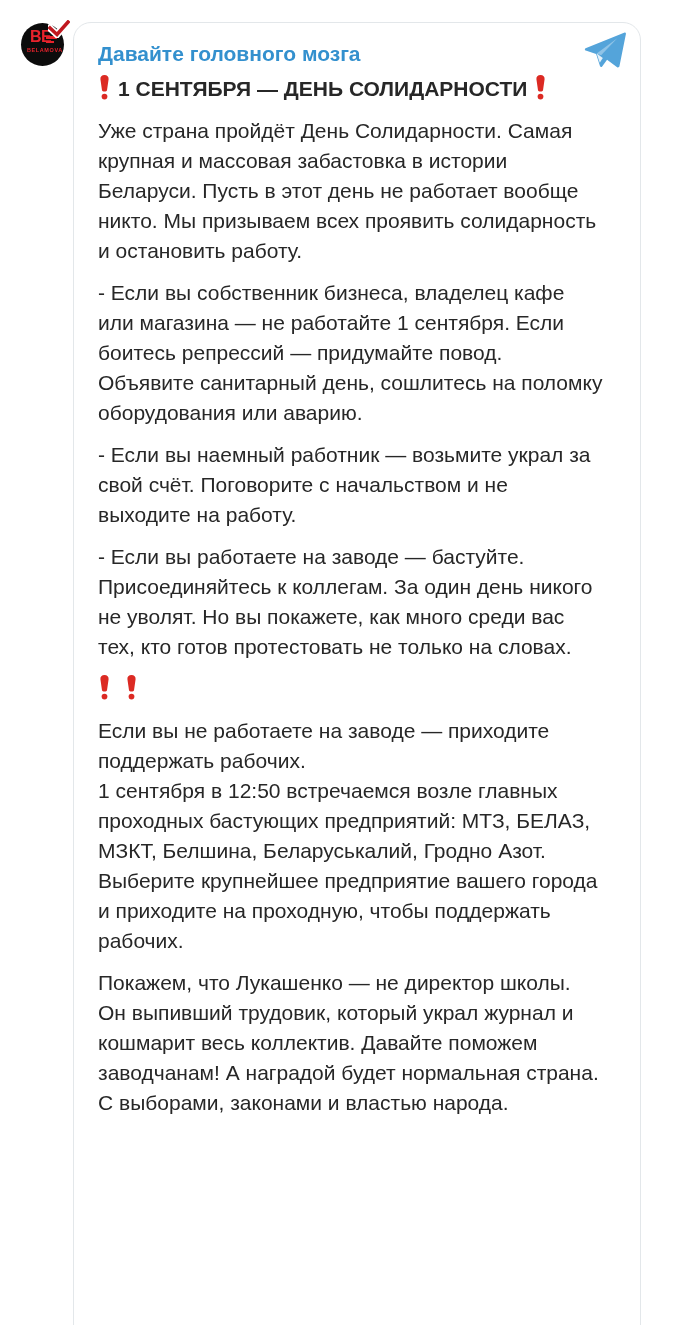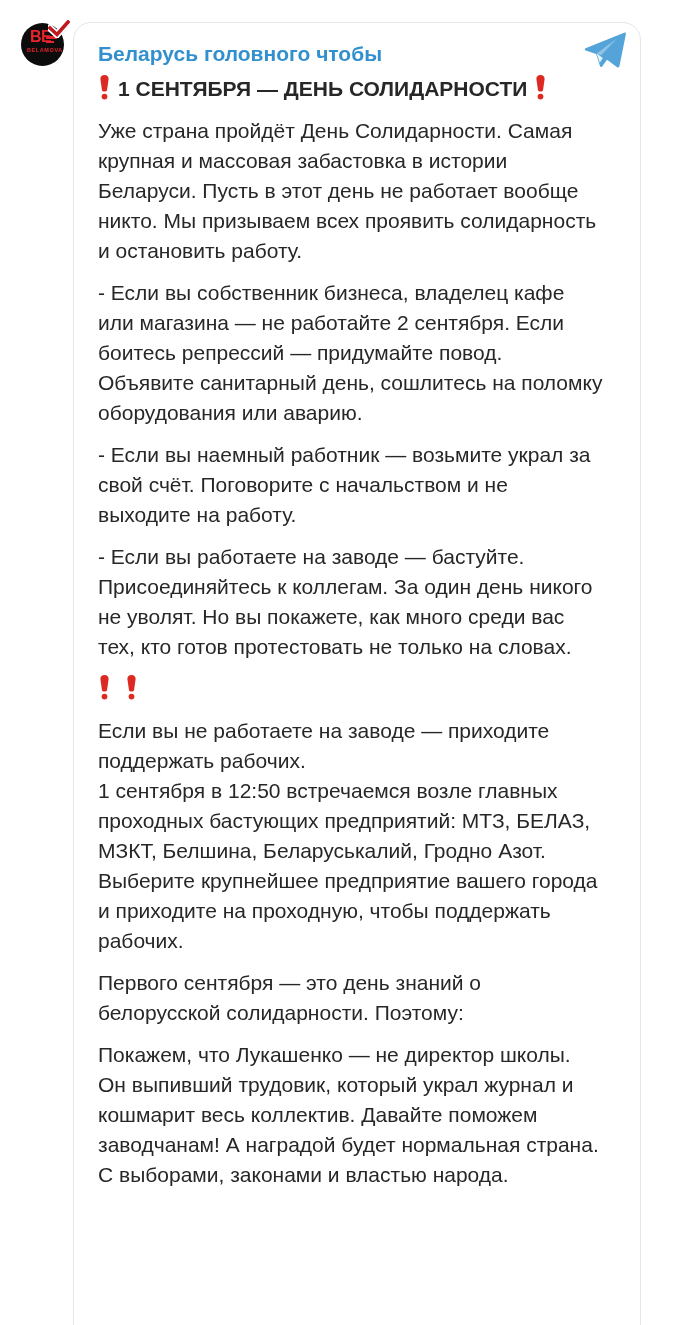--- a/index.html
+++ b/index.html
@@ -65,44 +65,43 @@
   <div class="avatar-bar"></div>
   <div class="avatar-bar2"></div>
   <div class="avatar-sub">BELAMOVA</div>
   <svg class="avatar-check" width="22" height="18" viewBox="0 0 22 18">
     <path d="M2 8 L9 14.5 L20 2" stroke="#ffffff" stroke-width="7" fill="none" stroke-linecap="square"></path>
     <path d="M2 8 L9 14.5 L20 2" stroke="#c0181f" stroke-width="3.5" fill="none" stroke-linecap="square"></path>
   </svg>
 </div>
 
 <div class="bubble">
-  <a class="channel-name">Беларусь головного чтобы</a>
+  <a class="channel-name">Давайте головного мозга</a>
   <svg class="plane" width="42" height="38" viewBox="0 0 48 43">
     <path d="M46.5 1.5 L1.8 19.6 c-1.2.5-1.1 2.2.15 2.6 l11.9 3.8 4.4 13.9 c.35 1.1 1.8 1.35 2.5.4 l5.6-7.6 11.5 8.4 c1 .7 2.4.15 2.65-1 L47.9 3.3 c.3-1.2-.85-2.3-1.4-1.8 Z" fill="#54a4da"></path>
     <path d="M14.5 25.5 L18 36 L21.5 30.5 Z" fill="#ffffff" opacity="0.85"></path>
     <path d="M14.5 25.5 L38 8 L19.5 27.5 Z" fill="#ffffff" opacity="0.35"></path>
   </svg>
   <div class="message-body" id="message-body">
       <div class="para header-exclaim"><svg viewBox="0 0 14 28" width="13" height="26" class="excl">
           <path d="M7 1 C9.9 1 11.7 2.9 11.4 5.7 L9.7 17.5 C9.5 19.4 4.5 19.4 4.3 17.5 L2.6 5.7 C2.3 2.9 4.1 1 7 1 Z" fill="#dc2a23"></path>
           <circle cx="7" cy="24.3" r="3.1" fill="#dc2a23"></circle>
         </svg><span>1 СЕНТЯБРЯ — ДЕНЬ СОЛИДАРНОСТИ</span><svg viewBox="0 0 14 28" width="13" height="26" class="excl">
           <path d="M7 1 C9.9 1 11.7 2.9 11.4 5.7 L9.7 17.5 C9.5 19.4 4.5 19.4 4.3 17.5 L2.6 5.7 C2.3 2.9 4.1 1 7 1 Z" fill="#dc2a23"></path>
           <circle cx="7" cy="24.3" r="3.1" fill="#dc2a23"></circle>
         </svg></div>
       <div class="para normal">Уже страна пройдёт День Солидарности. Самая крупная и массовая забастовка в истории Беларуси. Пусть в этот день не работает вообще никто. Мы призываем всех проявить солидарность и остановить работу.</div>
-      <div class="para normal">- Если вы собственник бизнеса, владелец кафе или магазина — не работайте 2 сентября. Если боитесь репрессий — придумайте повод. Объявите санитарный день, сошлитесь на поломку оборудования или аварию.</div>
+      <div class="para normal">- Если вы собственник бизнеса, владелец кафе или магазина — не работайте 1 сентября. Если боитесь репрессий — придумайте повод. Объявите санитарный день, сошлитесь на поломку оборудования или аварию.</div>
       <div class="para normal">- Если вы наемный работник — возьмите украл за свой счёт. Поговорите с начальством и не выходите на работу.</div>
       <div class="para normal">- Если вы работаете на заводе — бастуйте. Присоединяйтесь к коллегам. За один день никого не уволят. Но вы покажете, как много среди вас тех, кто готов протестовать не только на словах.</div>
       <div class="para header-exclaim"><svg viewBox="0 0 14 28" width="13" height="26" class="excl">
           <path d="M7 1 C9.9 1 11.7 2.9 11.4 5.7 L9.7 17.5 C9.5 19.4 4.5 19.4 4.3 17.5 L2.6 5.7 C2.3 2.9 4.1 1 7 1 Z" fill="#dc2a23"></path>
           <circle cx="7" cy="24.3" r="3.1" fill="#dc2a23"></circle>
         </svg><svg viewBox="0 0 14 28" width="13" height="26" class="excl">
           <path d="M7 1 C9.9 1 11.7 2.9 11.4 5.7 L9.7 17.5 C9.5 19.4 4.5 19.4 4.3 17.5 L2.6 5.7 C2.3 2.9 4.1 1 7 1 Z" fill="#dc2a23"></path>
           <circle cx="7" cy="24.3" r="3.1" fill="#dc2a23"></circle>
         </svg></div>
       <div class="para normal">Если вы не работаете на заводе — приходите поддержать рабочих.
 1 сентября в 12:50 встречаемся возле главных проходных бастующих предприятий: МТЗ, БЕЛАЗ, МЗКТ, Белшина, Беларуськалий, Гродно Азот.
 Выберите крупнейшее предприятие вашего города и приходите на проходную, чтобы поддержать рабочих.</div>
-      <div class="para normal">Первого сентября — это день знаний о белорусской солидарности. Поэтому:</div>
       <div class="para normal">Покажем, что Лукашенко — не директор школы. Он выпивший трудовик, который украл журнал и кошмарит весь коллектив. Давайте поможем заводчанам! А наградой будет нормальная страна. С выборами, законами и властью народа.</div>
     </div>
 </div>
 
 </body></html>

